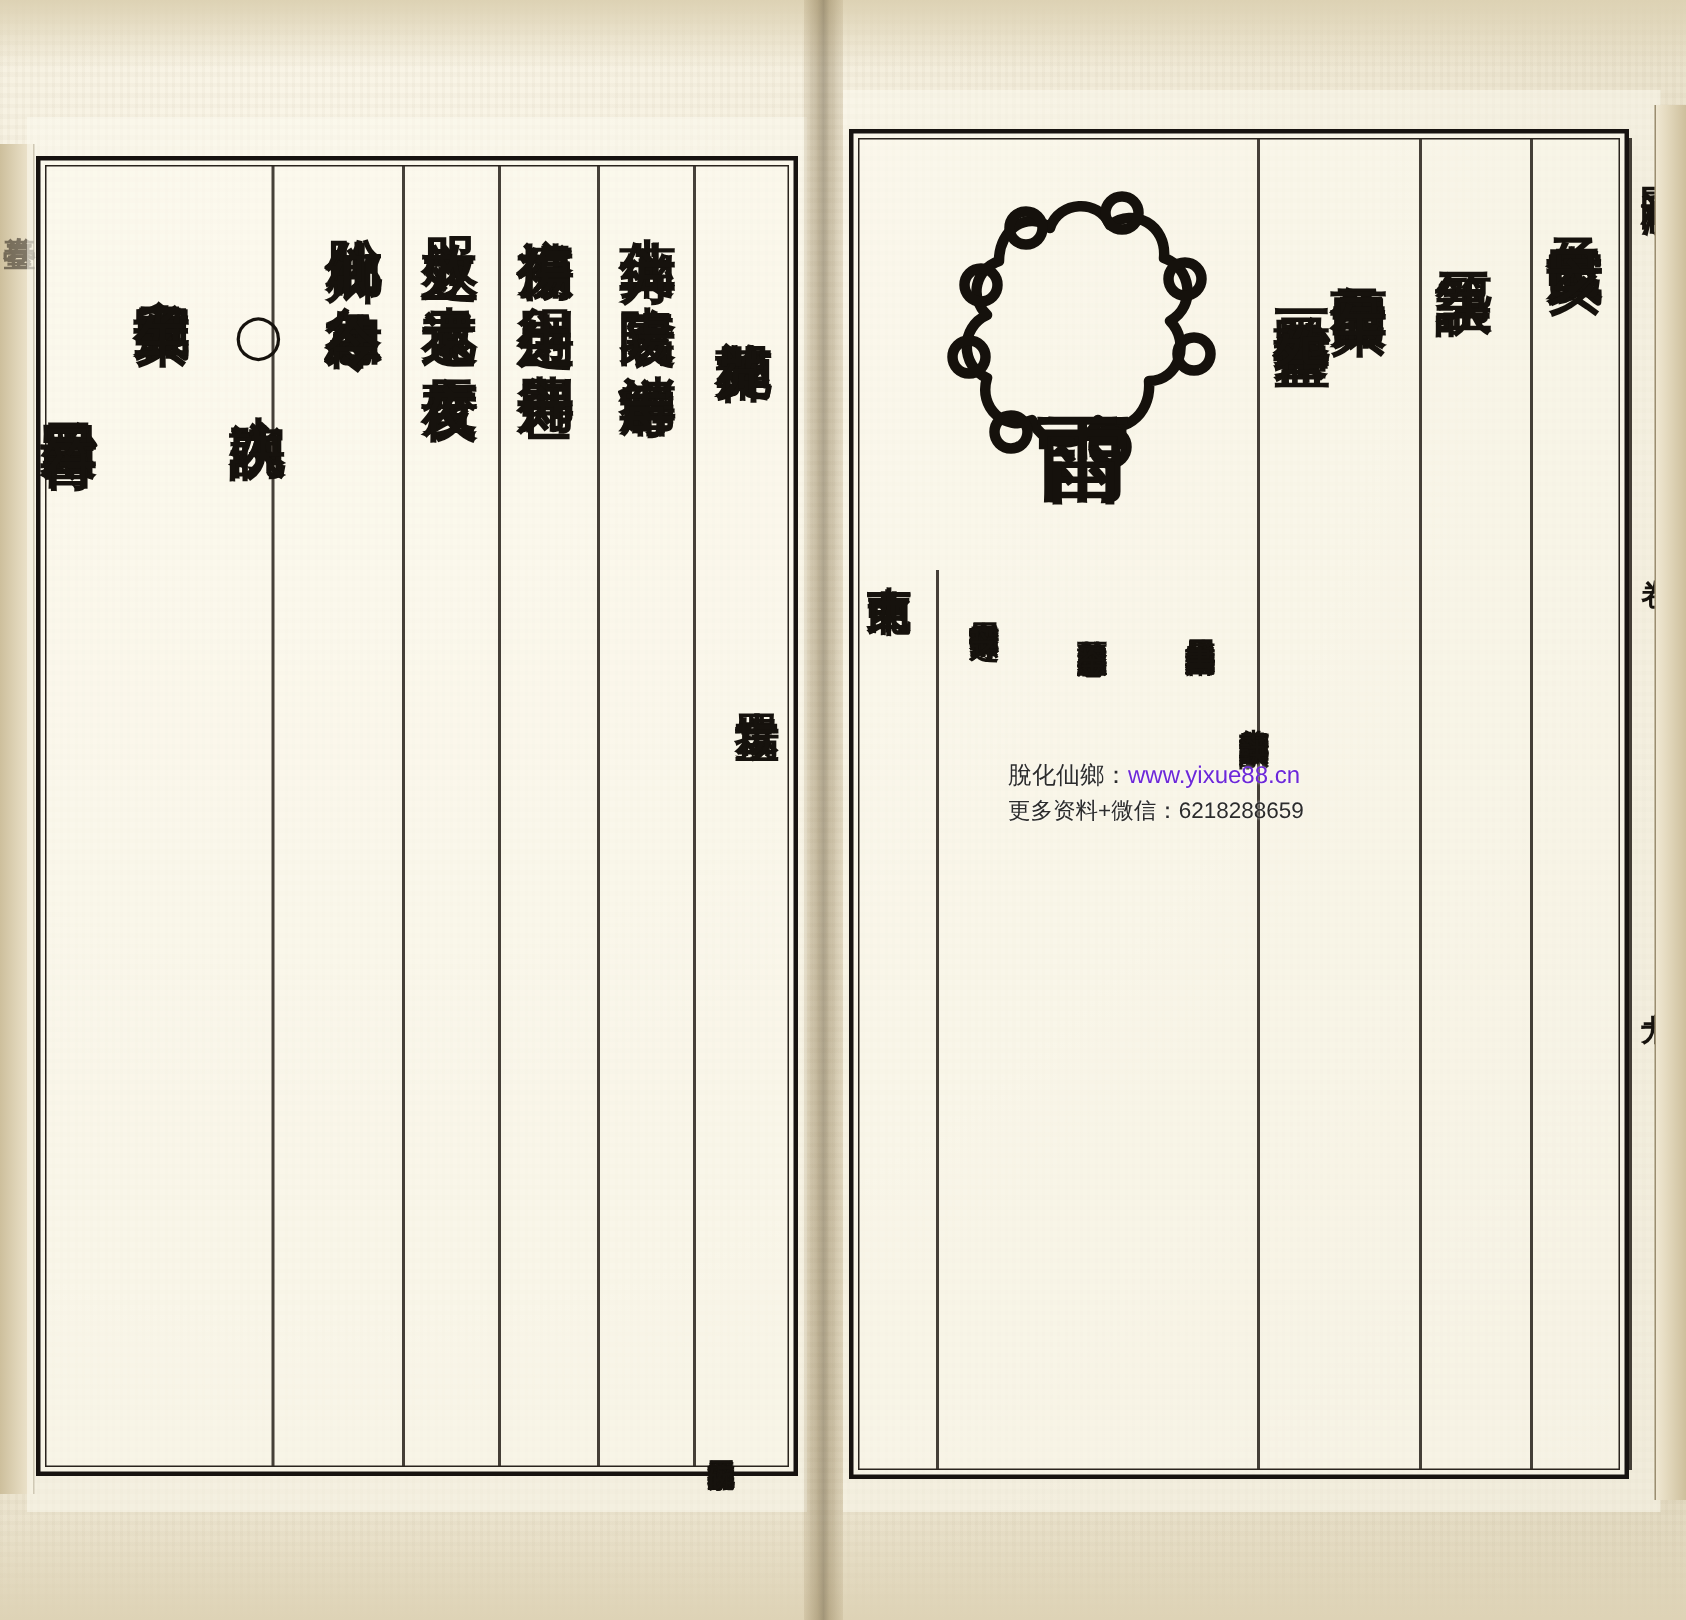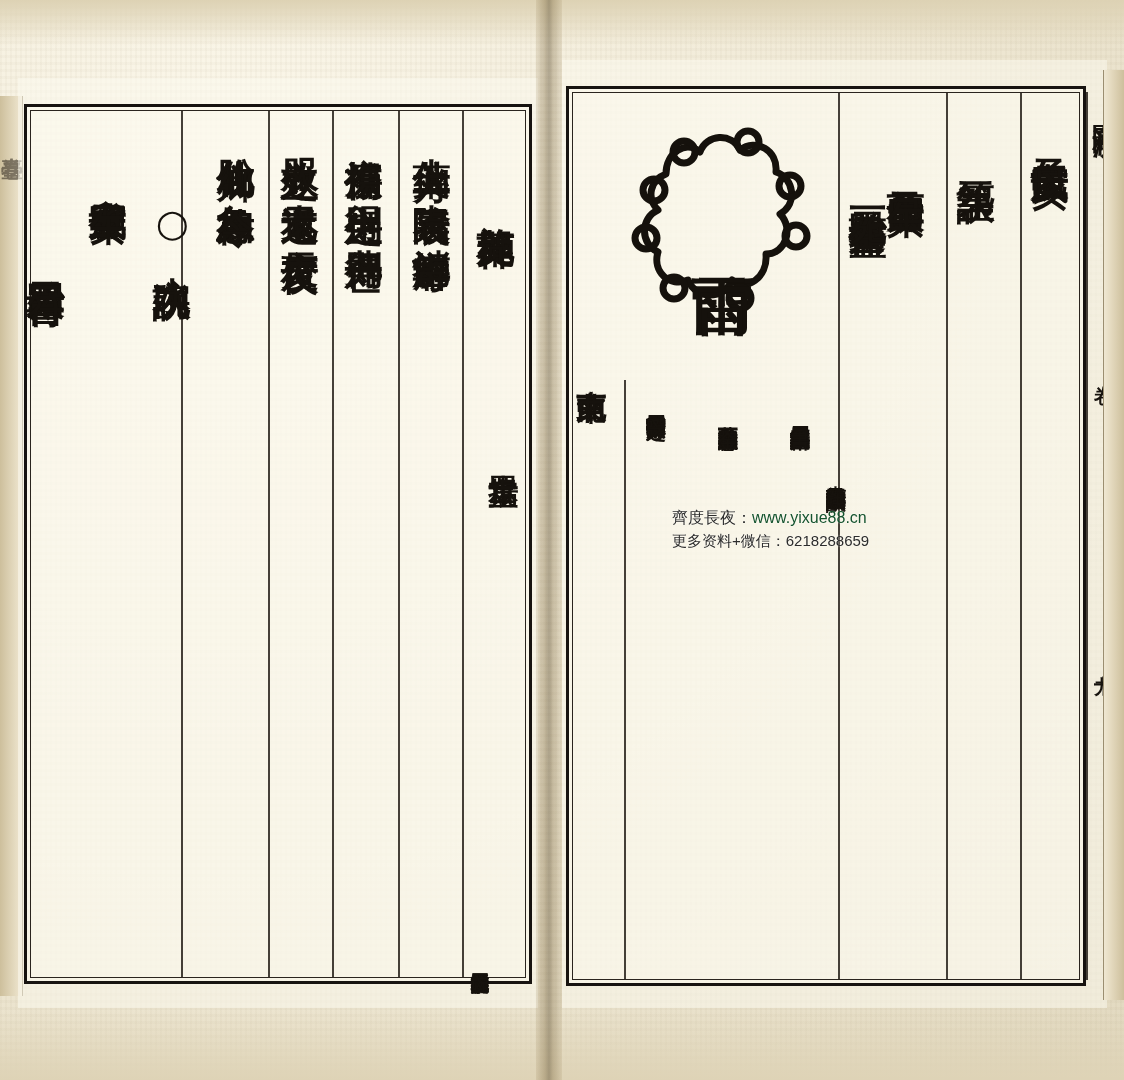--- a/index.html
+++ b/index.html
@@ -179,21 +179,21 @@
     position: absolute;
     left: 672px;
     top: 506px;
     font-family: "Liberation Sans", sans-serif;
     color: #2c2c2c;
     line-height: 1.5;
     text-shadow: 0 0 2px rgba(255,255,255,0.8);
   }
   .wm-line1 { font-size: 16px; }
   .wm-line2 { font-size: 15px; }
-  .wm-blue { color: #14532d; }
+  .wm-blue { color: #6d28d9; }
 </style>
 </head>
 <body>
 
 <div id="page">
 
   <div class="scan"></div>
   <div class="edge-top"></div>
   <div class="edge-bottom"></div>
 
@@ -289,18 +289,18 @@
         <circle cx="18" cy="126" r="11"></circle>
         <circle cx="46" cy="176" r="11"></circle>
         <circle cx="112" cy="186" r="11"></circle>
       </g>
     </svg>
     <div class="talisman-glyph">雨雷</div>
   </div>
 
   <div class="watermark">
     <div class="wm-line1">
-      <span>齊度長夜：</span><span class="wm-blue">www.yixue88.cn</span>
+      <span>脫化仙鄉：</span><span class="wm-blue">www.yixue88.cn</span>
     </div>
     <div class="wm-line2">更多资料+微信：6218288659</div>
   </div>
 
 </div>
 
 </body></html>

